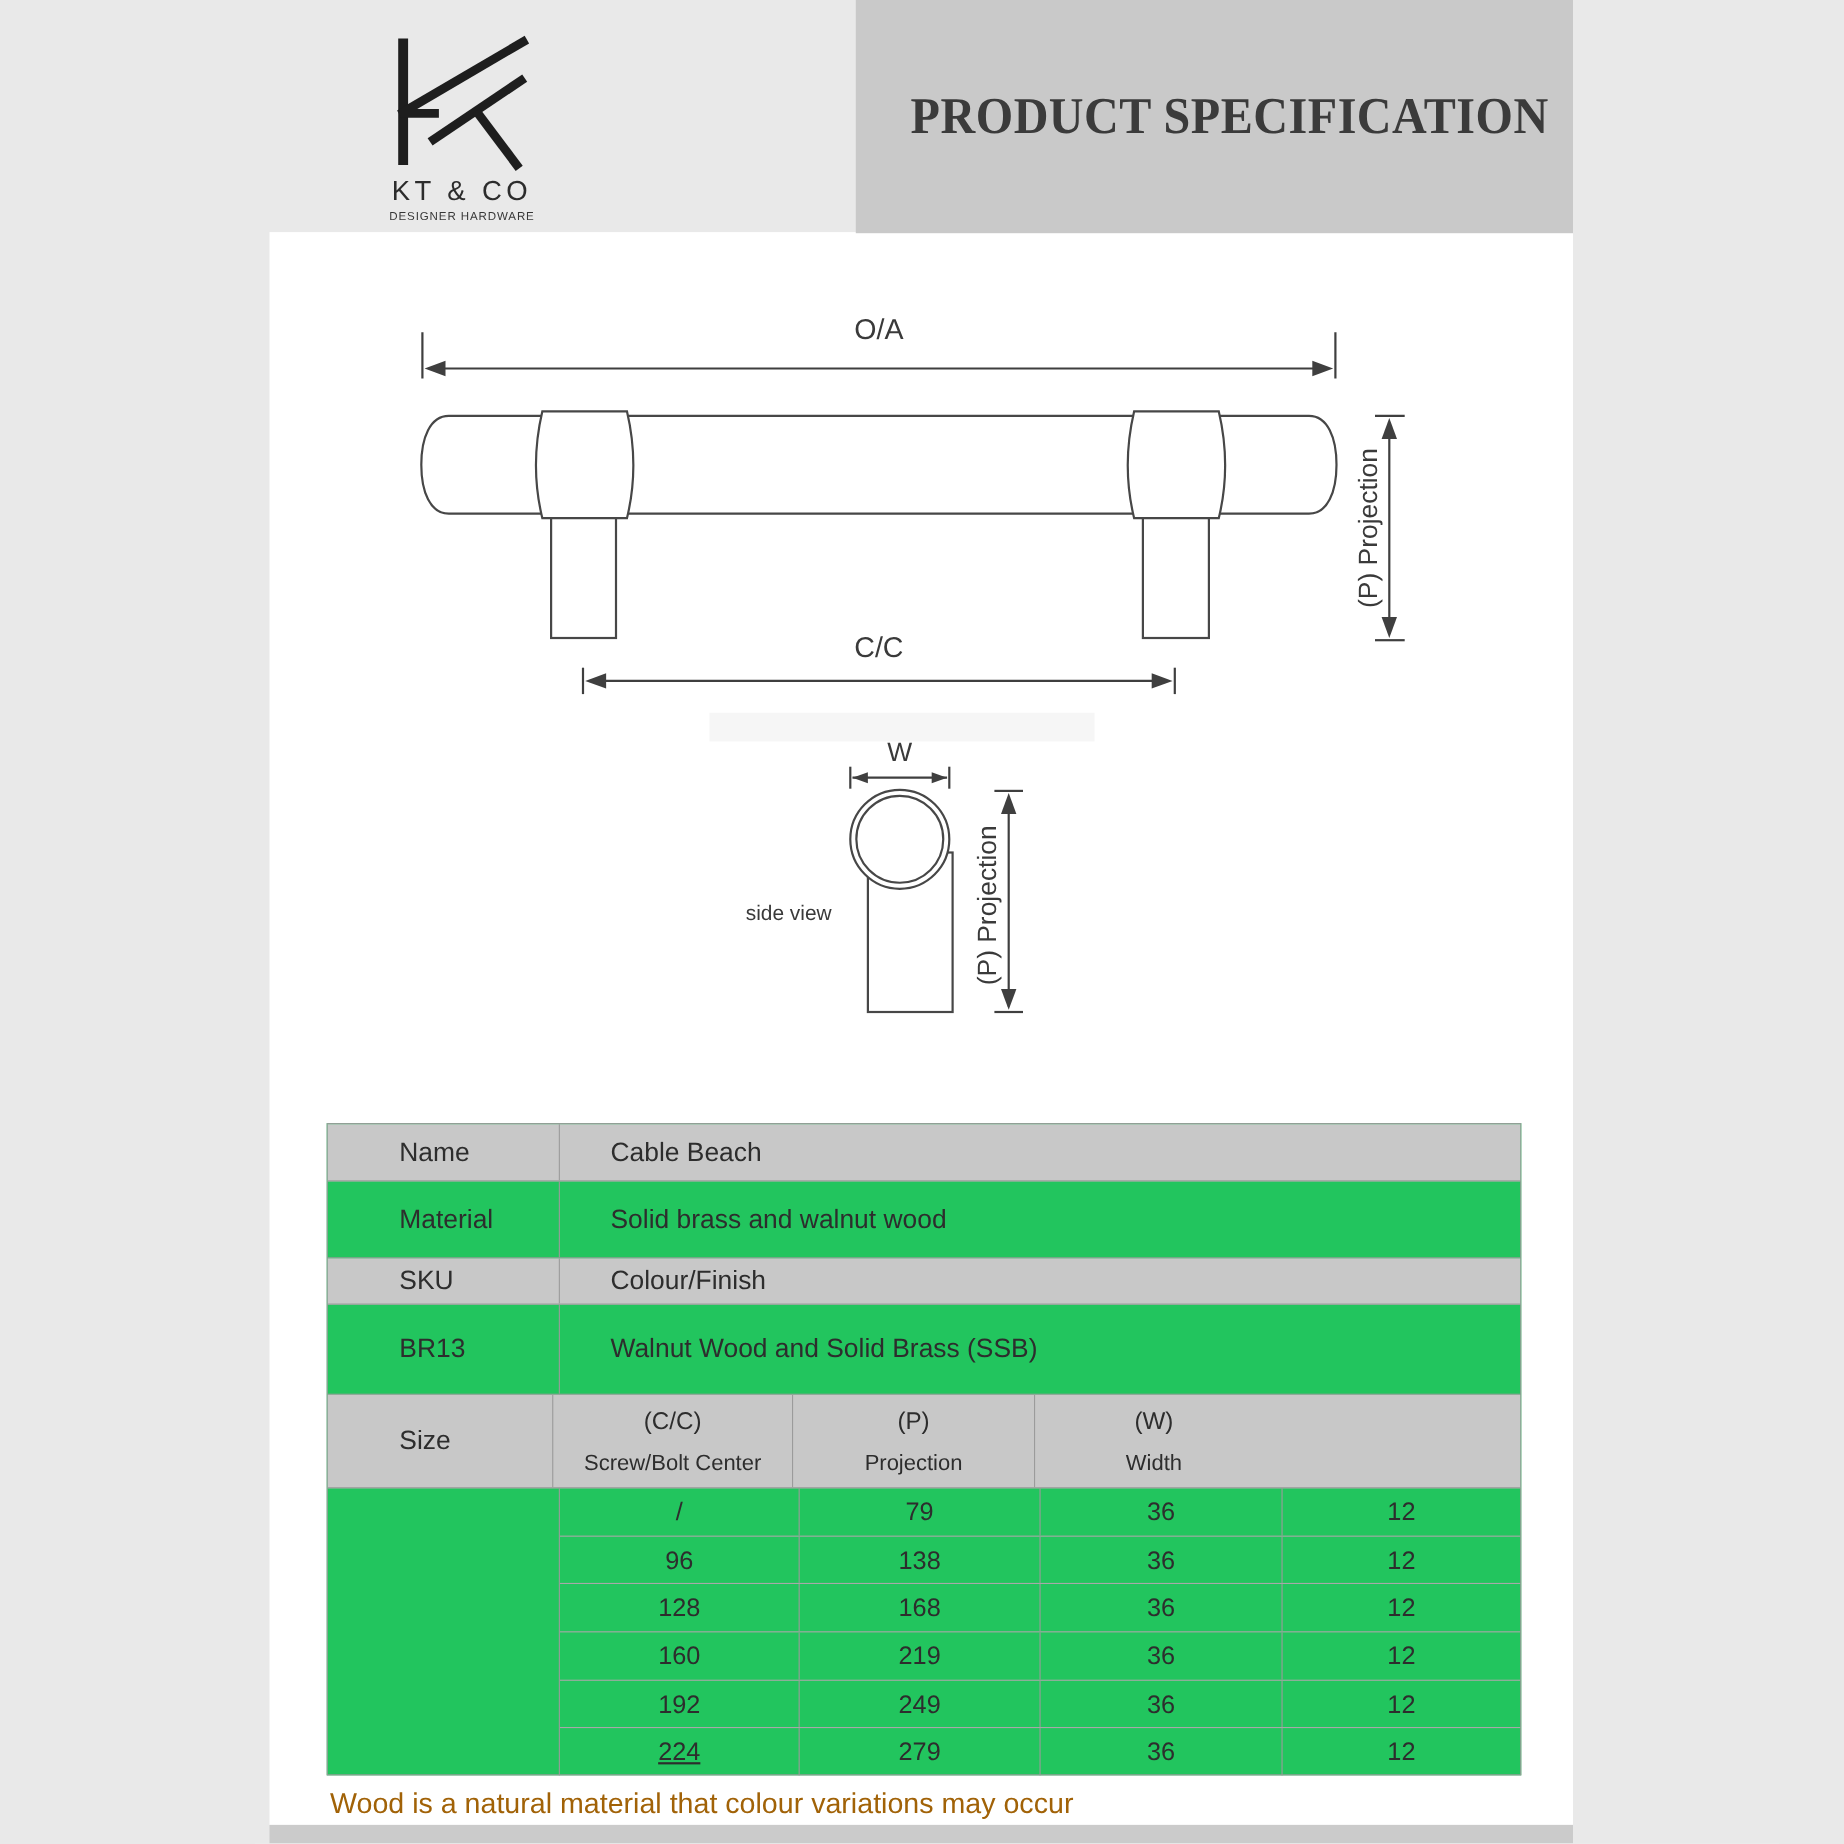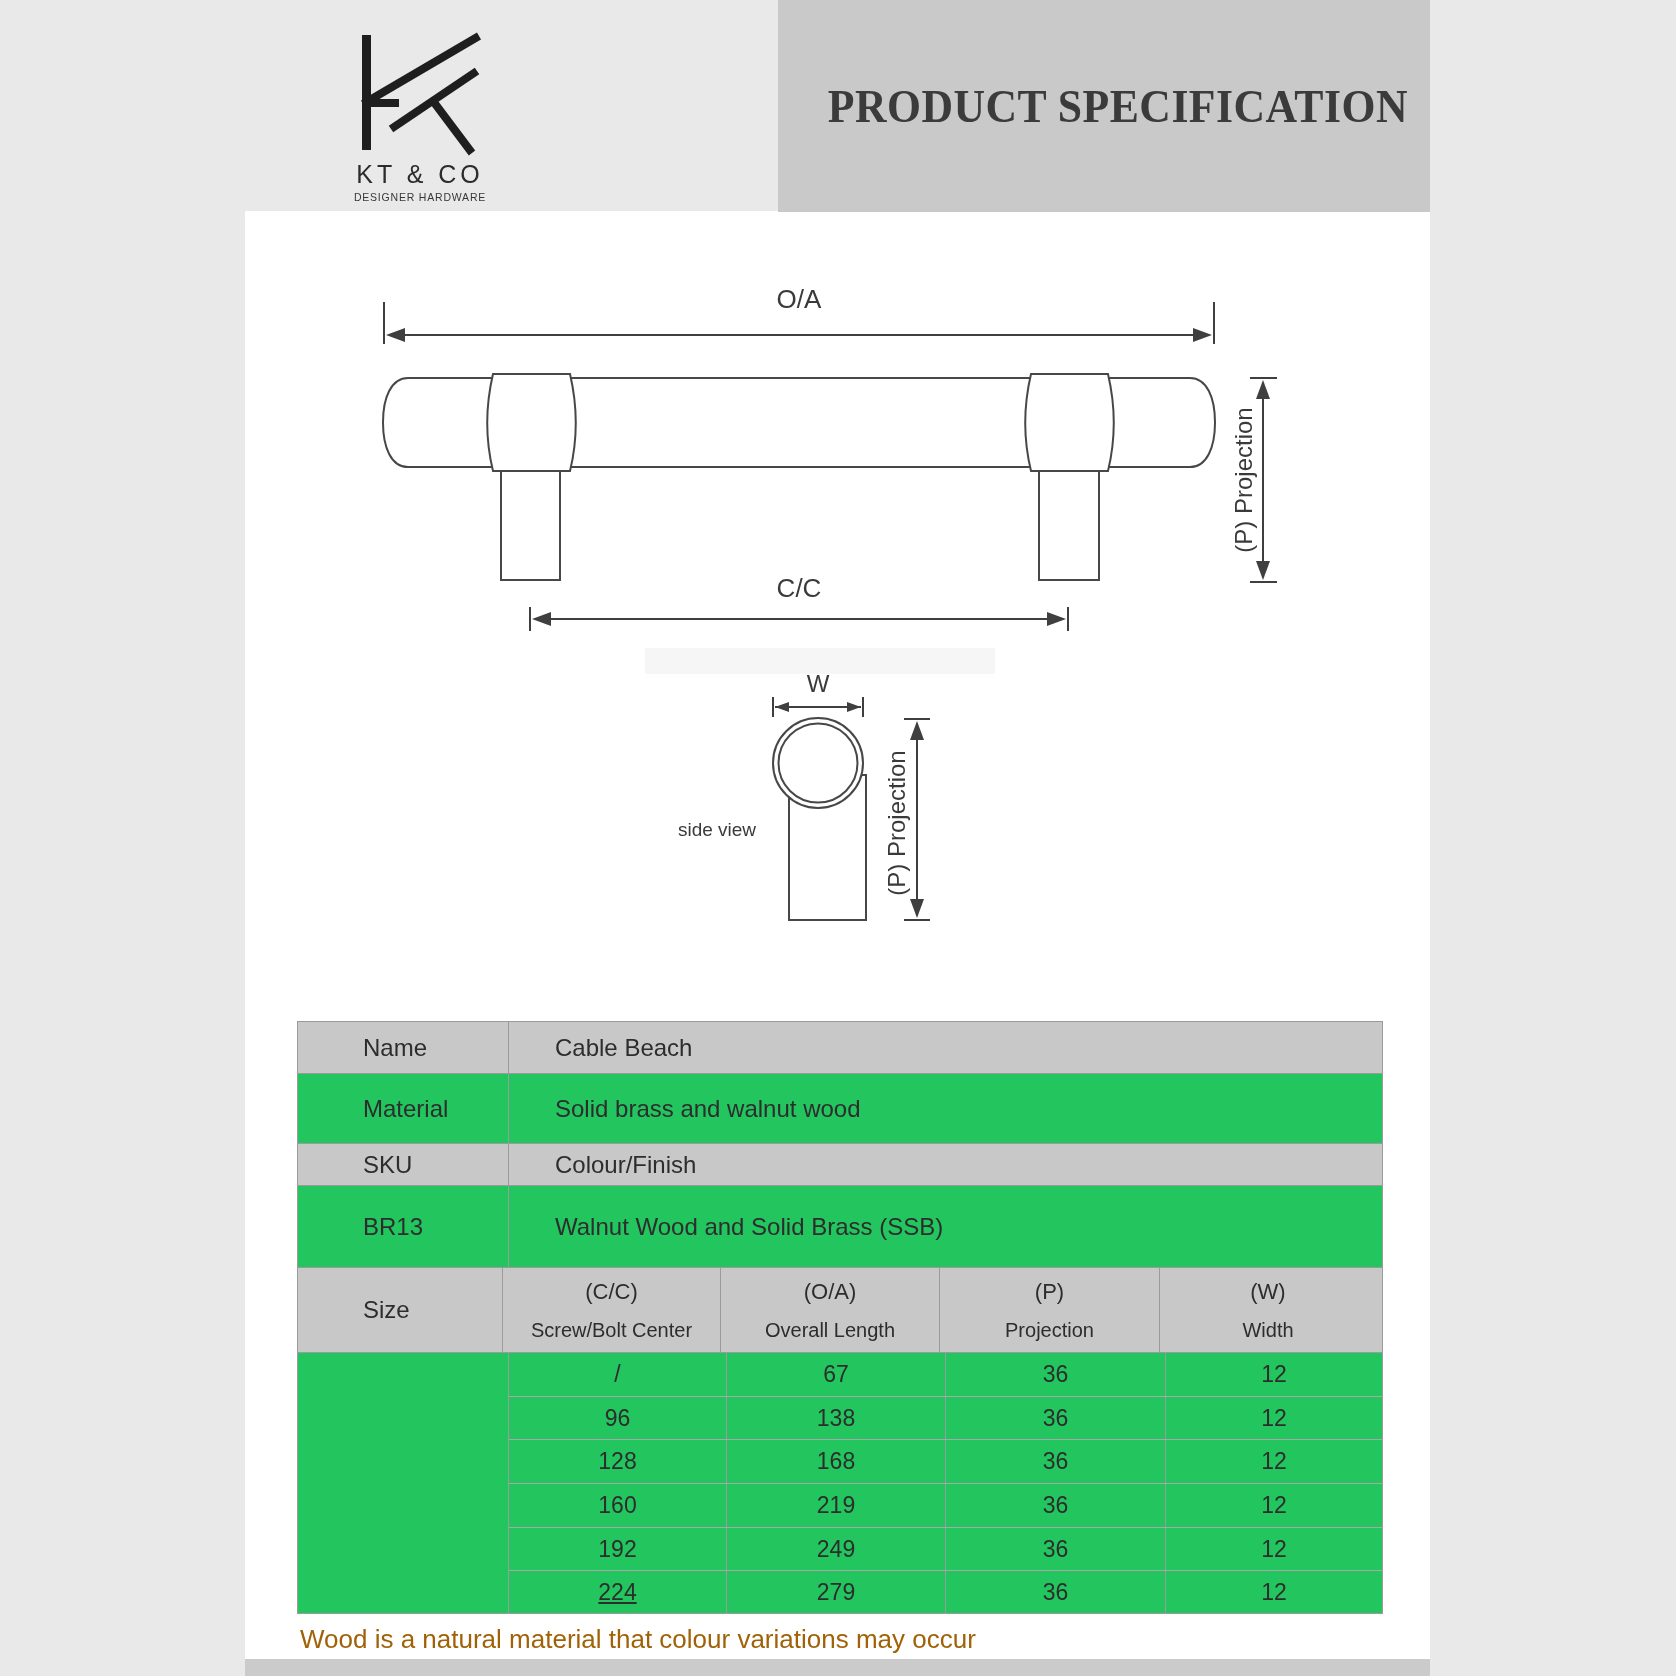--- a/index.html
+++ b/index.html
@@ -162,40 +162,36 @@
       <div class="lcell">BR13</div>
       <div class="vcell">Walnut Wood and Solid Brass (SSB)</div>
     </div>
 
     <div class="trow gray" style="height:85px;">
       <div class="size-label-cell">Size</div>
       <div class="hcell" style="width:218px;">
         <div class="hcode">(C/C)</div>
         <div class="hname">Screw/Bolt Center</div>
       </div>
-      <div class="hcell" style="width:219px;">
-        <div class="hcode">(O/A)</div>
-        <div class="hname">Overall Length</div>
-      </div>
       <div class="hcell" style="width:220px;">
         <div class="hcode">(P)</div>
         <div class="hname">Projection</div>
       </div>
       <div class="hcell" style="width:216px;">
         <div class="hcode">(W)</div>
         <div class="hname">Width</div>
       </div>
     </div>
 
     <div id="data-area">
       <div id="data-spacer"></div>
       <div id="data-grid">
         <div class="drow">
           <div class="dcell" style="width:218px;">/</div>
-          <div class="dcell" style="width:219px;">67</div>
+          <div class="dcell" style="width:219px;">79</div>
           <div class="dcell" style="width:220px;">36</div>
           <div class="dcell" style="width:216px;">12</div>
         </div>
         <div class="drow">
           <div class="dcell" style="width:218px;">96</div>
           <div class="dcell" style="width:219px;">138</div>
           <div class="dcell" style="width:220px;">36</div>
           <div class="dcell" style="width:216px;">12</div>
         </div>
         <div class="drow">

